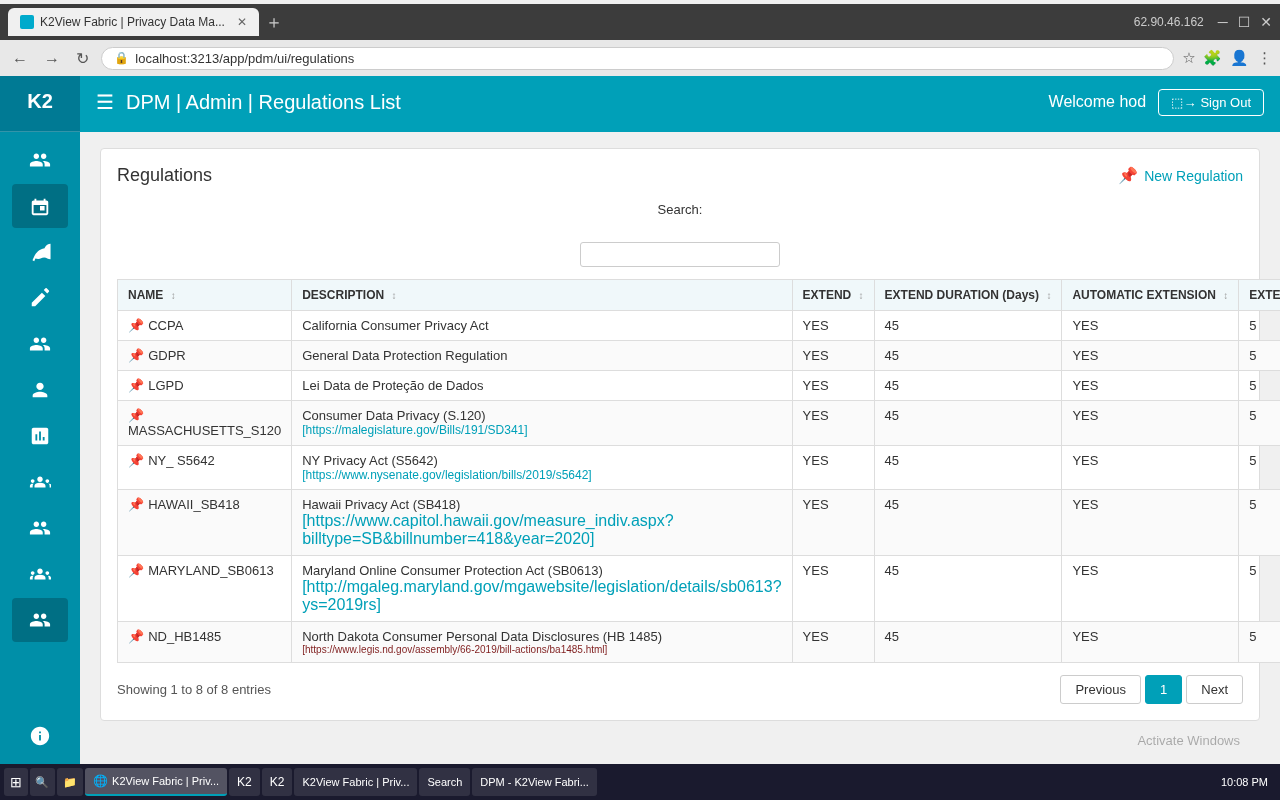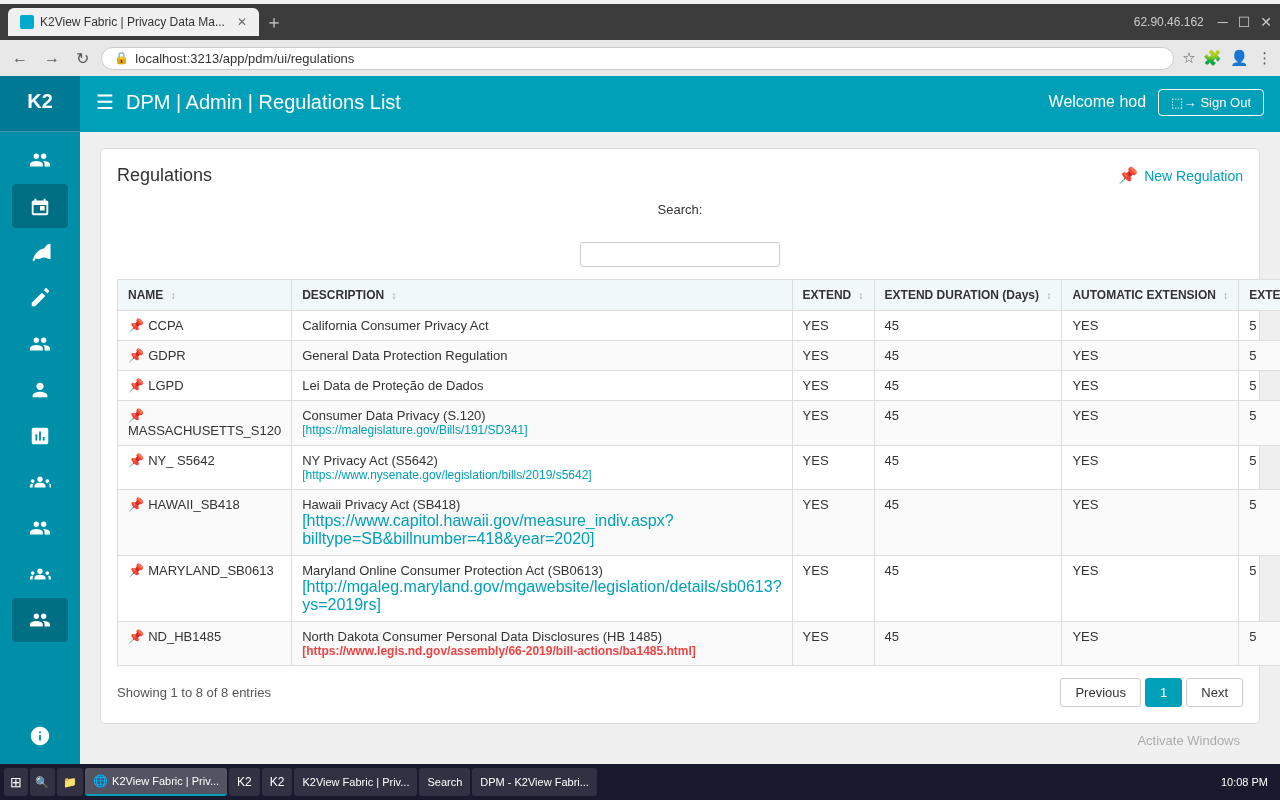--- a/index.html
+++ b/index.html
@@ -479,21 +479,21 @@
                 </td>
                 <td>YES</td>
                 <td>45</td>
                 <td>YES</td>
                 <td>5</td>
               </tr>
               <tr>
                 <td><span style="color:#00a0b8;margin-right:4px;">📌</span><span style="cursor:pointer;color:#333;">ND_HB1485</span></td>
                 <td>
                   <div>North Dakota Consumer Personal Data Disclosures (HB 1485)</div>
-                  <div style="color:#ef4444;font-size:12px;cursor:pointer;font-weight:bold;">[https://www.legis.nd.gov/assembly/66-2019/bill-actions/ba1485.html]</div>
+                  <div style="color:#7f1d1d;font-size:10px;cursor:pointer;">[https://www.legis.nd.gov/assembly/66-2019/bill-actions/ba1485.html]</div>
                 </td>
                 <td>YES</td>
                 <td>45</td>
                 <td>YES</td>
                 <td>5</td>
               </tr>
             </tbody>
         </table>
 
         <div class="table-footer">

